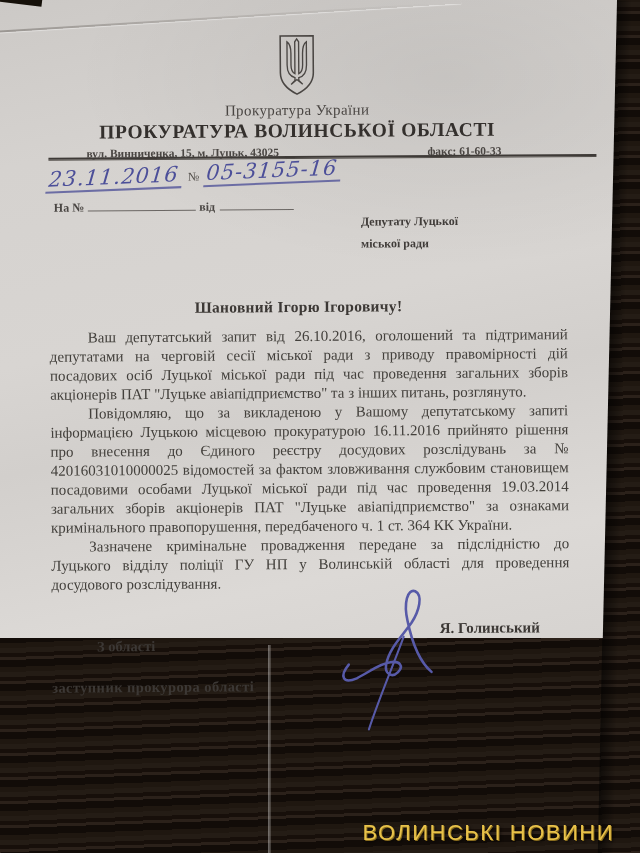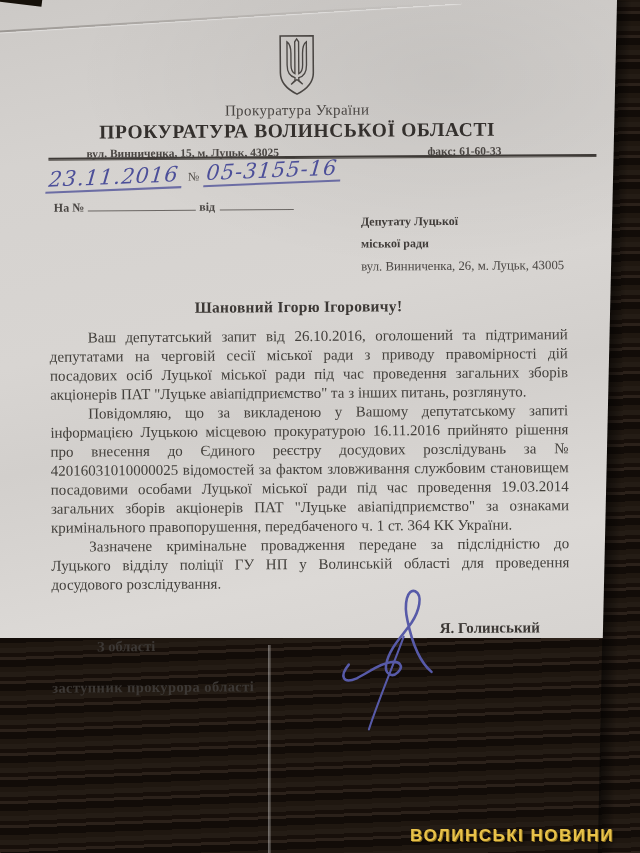--- a/index.html
+++ b/index.html
@@ -79,21 +79,21 @@
 
   
   .closing{position:absolute; top:637px; left:95px; font-weight:bold; font-size:14.5px; color:#3c3835;}
   .position-title{position:absolute; top:678px; left:50px; font-weight:bold; font-size:14.5px;
     letter-spacing:0.4px; color:#3c3835;}
   .signer-name{position:absolute; top:621px; left:438px; font-weight:bold; font-size:15px; color:#3c3835;}
   .signature{position:absolute; top:586px; left:333px;}
 
   
   .watermark{position:absolute; right:26px; bottom:7px; z-index:5;
-    font-family:"Liberation Sans", sans-serif; font-weight:bold; font-size:17px;
+    font-family:"Liberation Sans", sans-serif; font-weight:normal; font-size:22px;
     letter-spacing:1.5px; color:var(--gold);
     text-shadow:1px 1px 0 #8a6d1d, 2px 2px 3px rgba(0,0,0,0.65);}
 </style>
 </head>
 <body>
 
 <div class="photo">
 
   <div class="edge-shade"></div>
 
@@ -129,21 +129,20 @@
       </div>
 
       <div class="reply-line">
         <span>На №</span><span class="blank blank-1"></span>
         <span>від</span><span class="blank blank-2"></span>
       </div>
 
       <div class="recipient">
         <div class="b">Депутату Луцької</div>
         <div class="b">міської ради</div>
-        <div class="addr">вул. Винниченка, 26, м. Луцьк, 43005</div>
       </div>
 
       <div class="salutation">Шановний Ігорю Ігоровичу!</div>
 
       <div class="body-text">
         <p>Ваш депутатський запит від 26.10.2016, оголошений та підтриманий депутатами на черговій сесії міської ради з приводу правомірності дій посадових осіб Луцької міської ради під час проведення загальних зборів акціонерів ПАТ "Луцьке авіапідприємство" та з інших питань, розглянуто.</p>
         <p>Повідомляю, що за викладеною у Вашому депутатському запиті інформацією Луцькою місцевою прокуратурою 16.11.2016 прийнято рішення про внесення до Єдиного реєстру досудових розслідувань за № 42016031010000025 відомостей за фактом зловживання службовим становищем посадовими особами Луцької міської ради під час проведення 19.03.2014 загальних зборів акціонерів ПАТ "Луцьке авіапідприємство" за ознаками кримінального правопорушення, передбаченого ч. 1 ст. 364 КК України.</p>
         <p>Зазначене кримінальне провадження передане за підслідністю до Луцького відділу поліції ГУ НП у Волинській області для проведення досудового розслідування.</p>
       </div>
 

